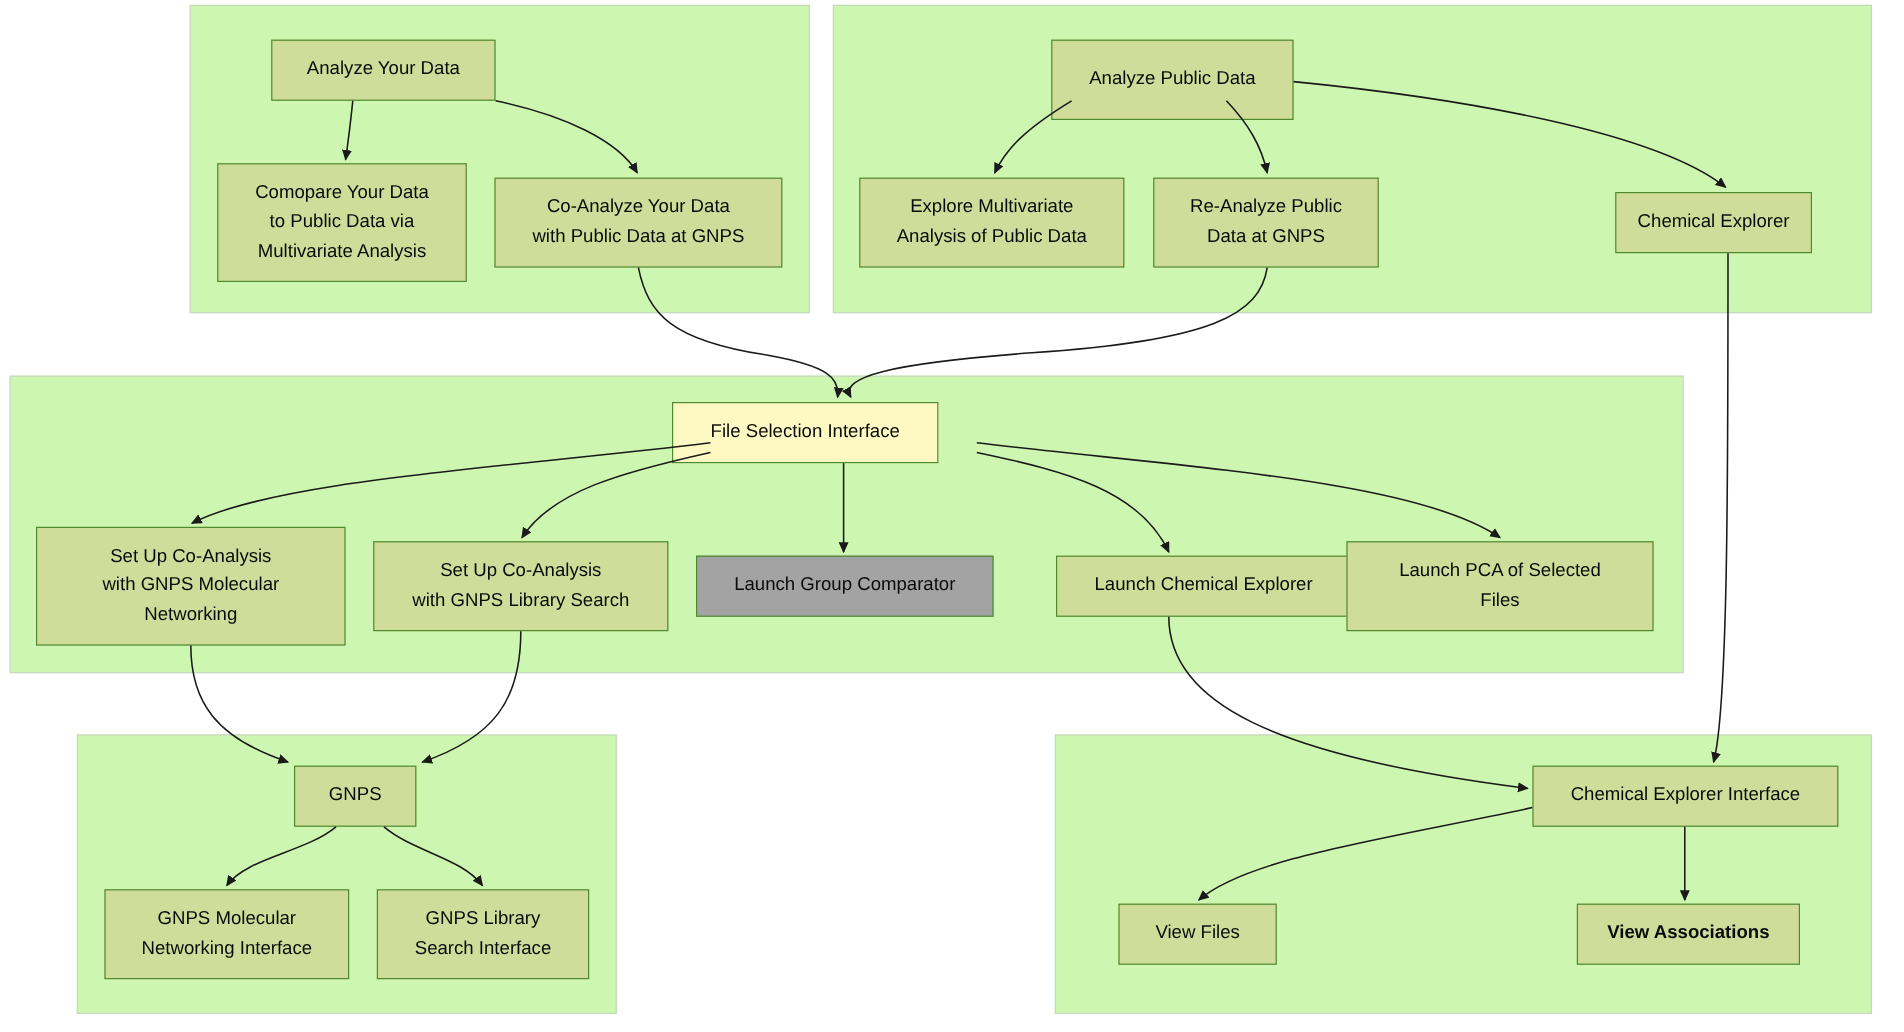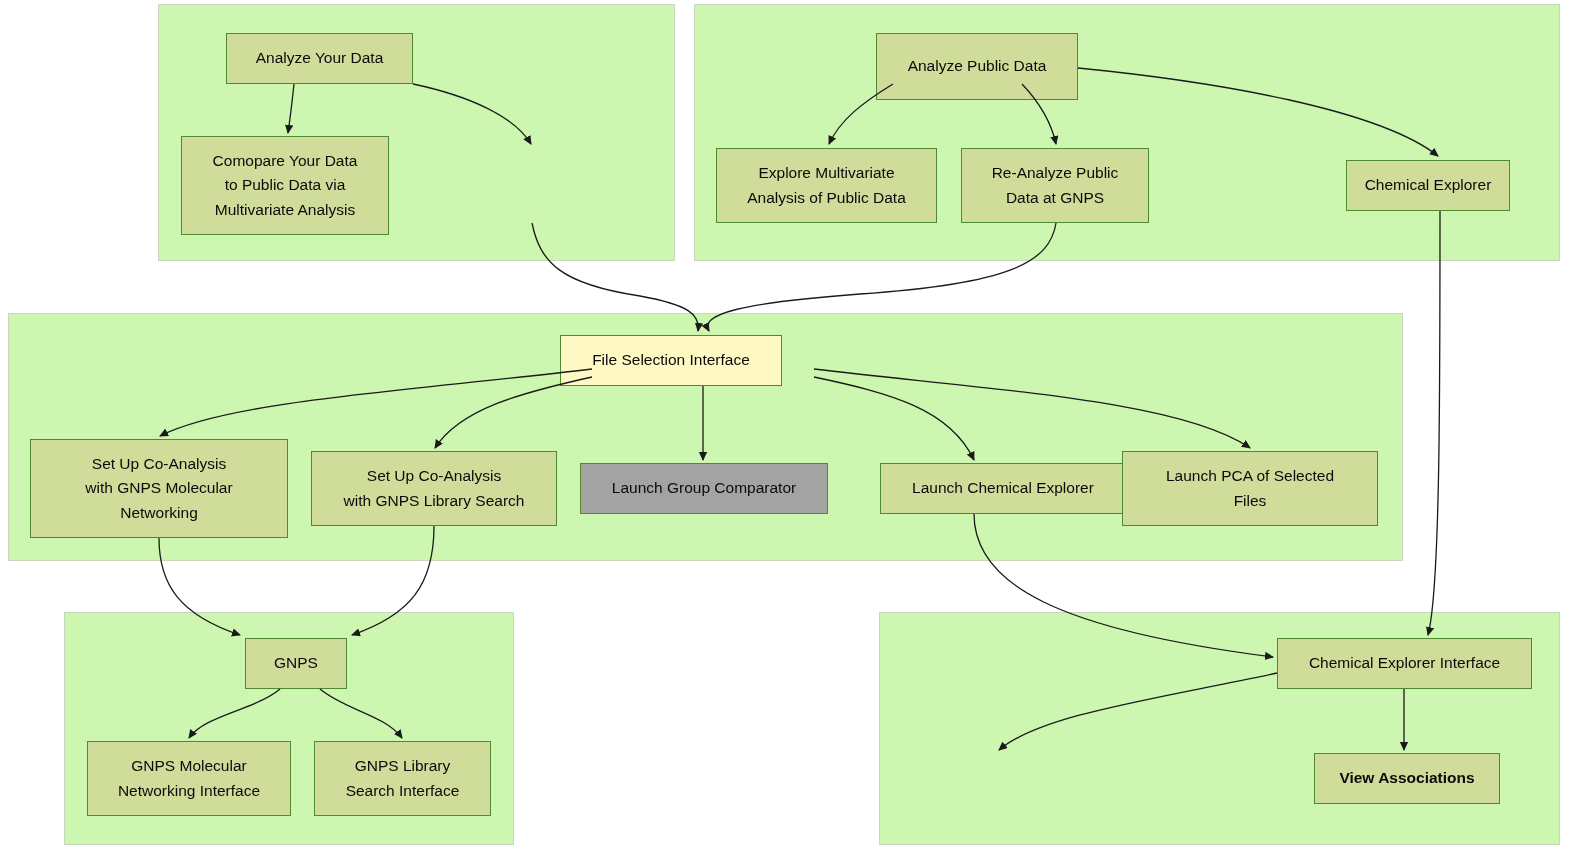--- a/index.html
+++ b/index.html
@@ -68,20 +68,24 @@
   <div class="cluster" style="left: 879px; top: 612px; width: 681px; height: 233px; background: rgb(205, 247, 176); border-color: rgb(200, 216, 192);"></div>
 
   <div class="node" style="left: 226px; top: 33px; width: 187px; height: 51px; background: rgb(207, 220, 154); border-color: rgb(78, 138, 47); color: rgb(11, 11, 11);">
       <span>Analyze Your Data</span>
     </div>
   <div class="node" style="left: 181px; top: 136px; width: 208px; height: 99px; background: rgb(207, 220, 154); border-color: rgb(78, 138, 47); color: rgb(11, 11, 11);">
       <span>Comopare Your Data
 to Public Data via
 Multivariate Analysis</span>
     </div>
+  <div class="node" style="left: 412px; top: 148px; width: 240px; height: 75px; background: rgb(207, 220, 154); border-color: rgb(78, 138, 47); color: rgb(11, 11, 11);">
+      <span>Co-Analyze Your Data
+with Public Data at GNPS</span>
+    </div>
   <div class="node" style="left: 876px; top: 33px; width: 202px; height: 67px; background: rgb(207, 220, 154); border-color: rgb(78, 138, 47); color: rgb(11, 11, 11);">
       <span>Analyze Public Data</span>
     </div>
   <div class="node" style="left: 716px; top: 148px; width: 221px; height: 75px; background: rgb(207, 220, 154); border-color: rgb(78, 138, 47); color: rgb(11, 11, 11);">
       <span>Explore Multivariate
 Analysis of Public Data</span>
     </div>
   <div class="node" style="left: 961px; top: 148px; width: 188px; height: 75px; background: rgb(207, 220, 154); border-color: rgb(78, 138, 47); color: rgb(11, 11, 11);">
       <span>Re-Analyze Public
 Data at GNPS</span>
@@ -118,20 +122,23 @@
       <span>GNPS Molecular
 Networking Interface</span>
     </div>
   <div class="node" style="left: 314px; top: 741px; width: 177px; height: 75px; background: rgb(207, 220, 154); border-color: rgb(78, 138, 47); color: rgb(11, 11, 11);">
       <span>GNPS Library
 Search Interface</span>
     </div>
   <div class="node" style="left: 1277px; top: 638px; width: 255px; height: 51px; background: rgb(207, 220, 154); border-color: rgb(78, 138, 47); color: rgb(11, 11, 11);">
       <span>Chemical Explorer Interface</span>
     </div>
+  <div class="node" style="left: 932px; top: 753px; width: 132px; height: 51px; background: rgb(207, 220, 154); border-color: rgb(78, 138, 47); color: rgb(11, 11, 11);">
+      <span>View Files</span>
+    </div>
   <div class="node" style="left: 1314px; top: 753px; width: 186px; height: 51px; background: rgb(207, 220, 154); border-color: rgb(78, 138, 47); color: rgb(11, 11, 11); font-weight: bold;">
       <span>View Associations</span>
     </div>
 
   <svg class="layer edges" viewBox="0 0 1587 860">
     <defs>
       <marker id="arrowhead" markerWidth="9" markerHeight="9" refX="6.2" refY="3.2" orient="auto" markerUnits="strokeWidth">
         <path d="M 0 0 L 7 3.2 L 0 6.4 z" fill="#1a1a1a"></path>
       </marker>
     </defs>

